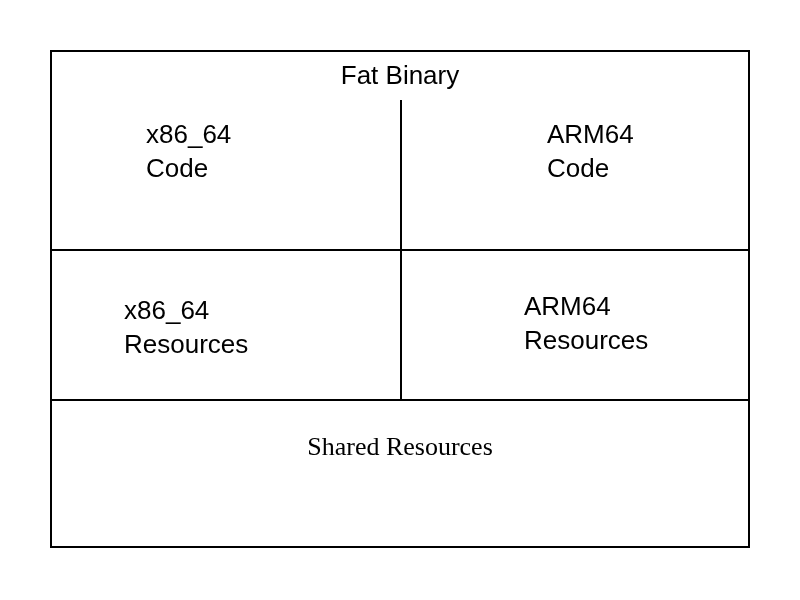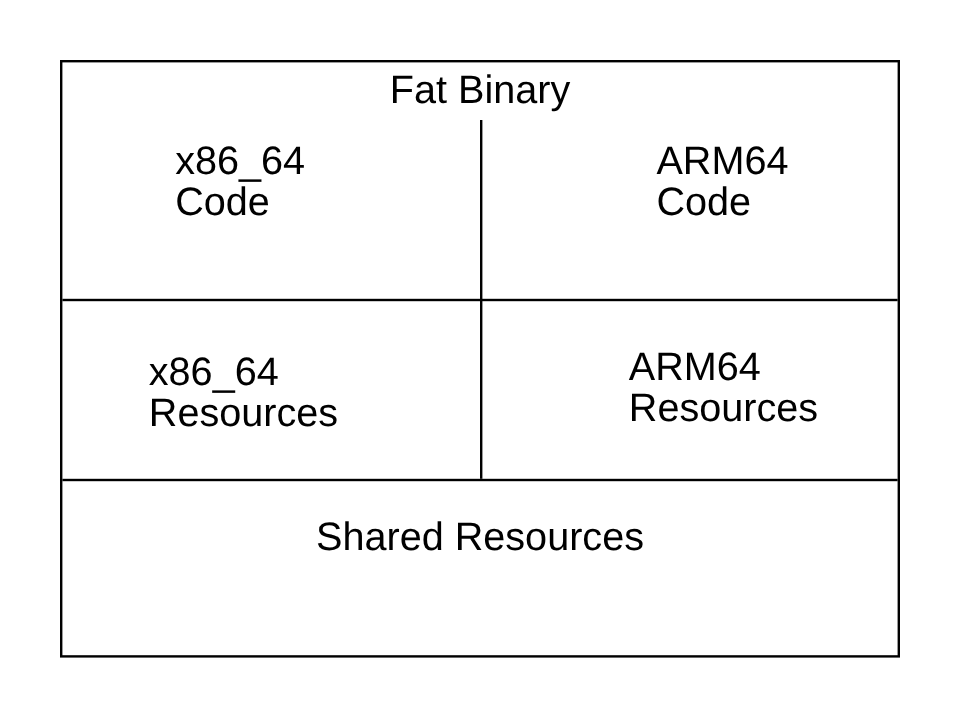--- a/index.html
+++ b/index.html
@@ -44,39 +44,40 @@
   .vline {
     position: absolute;
     left: 348px;
     top: 48px;
     width: 2px;
     height: 299px;
     background: #000000;
   }
   .label {
     position: absolute;
-    font-size: 33px;
+    font-size: 26px;
     line-height: 34px;
     white-space: nowrap;
   }
   .title-label {
     top: 6px;
     left: 0;
     width: 100%;
     text-align: center;
   }
   .cell-x86-code  { left: 94px;  top: 65px; }
   .cell-arm-code  { left: 495px; top: 65px; }
   .cell-x86-res   { left: 72px;  top: 241px; }
   .cell-arm-res   { left: 472px; top: 237px; }
   .shared-label {
     top: 378px;
     left: 0;
     width: 100%;
     text-align: center;
+    font-family: Liberation Serif, serif;
   }
 </style>
 </head>
 <body>
 
 <div class="stage">
   <div class="outer-box">
     <div class="inner">
 
       <div class="label title-label">Fat Binary</div>

